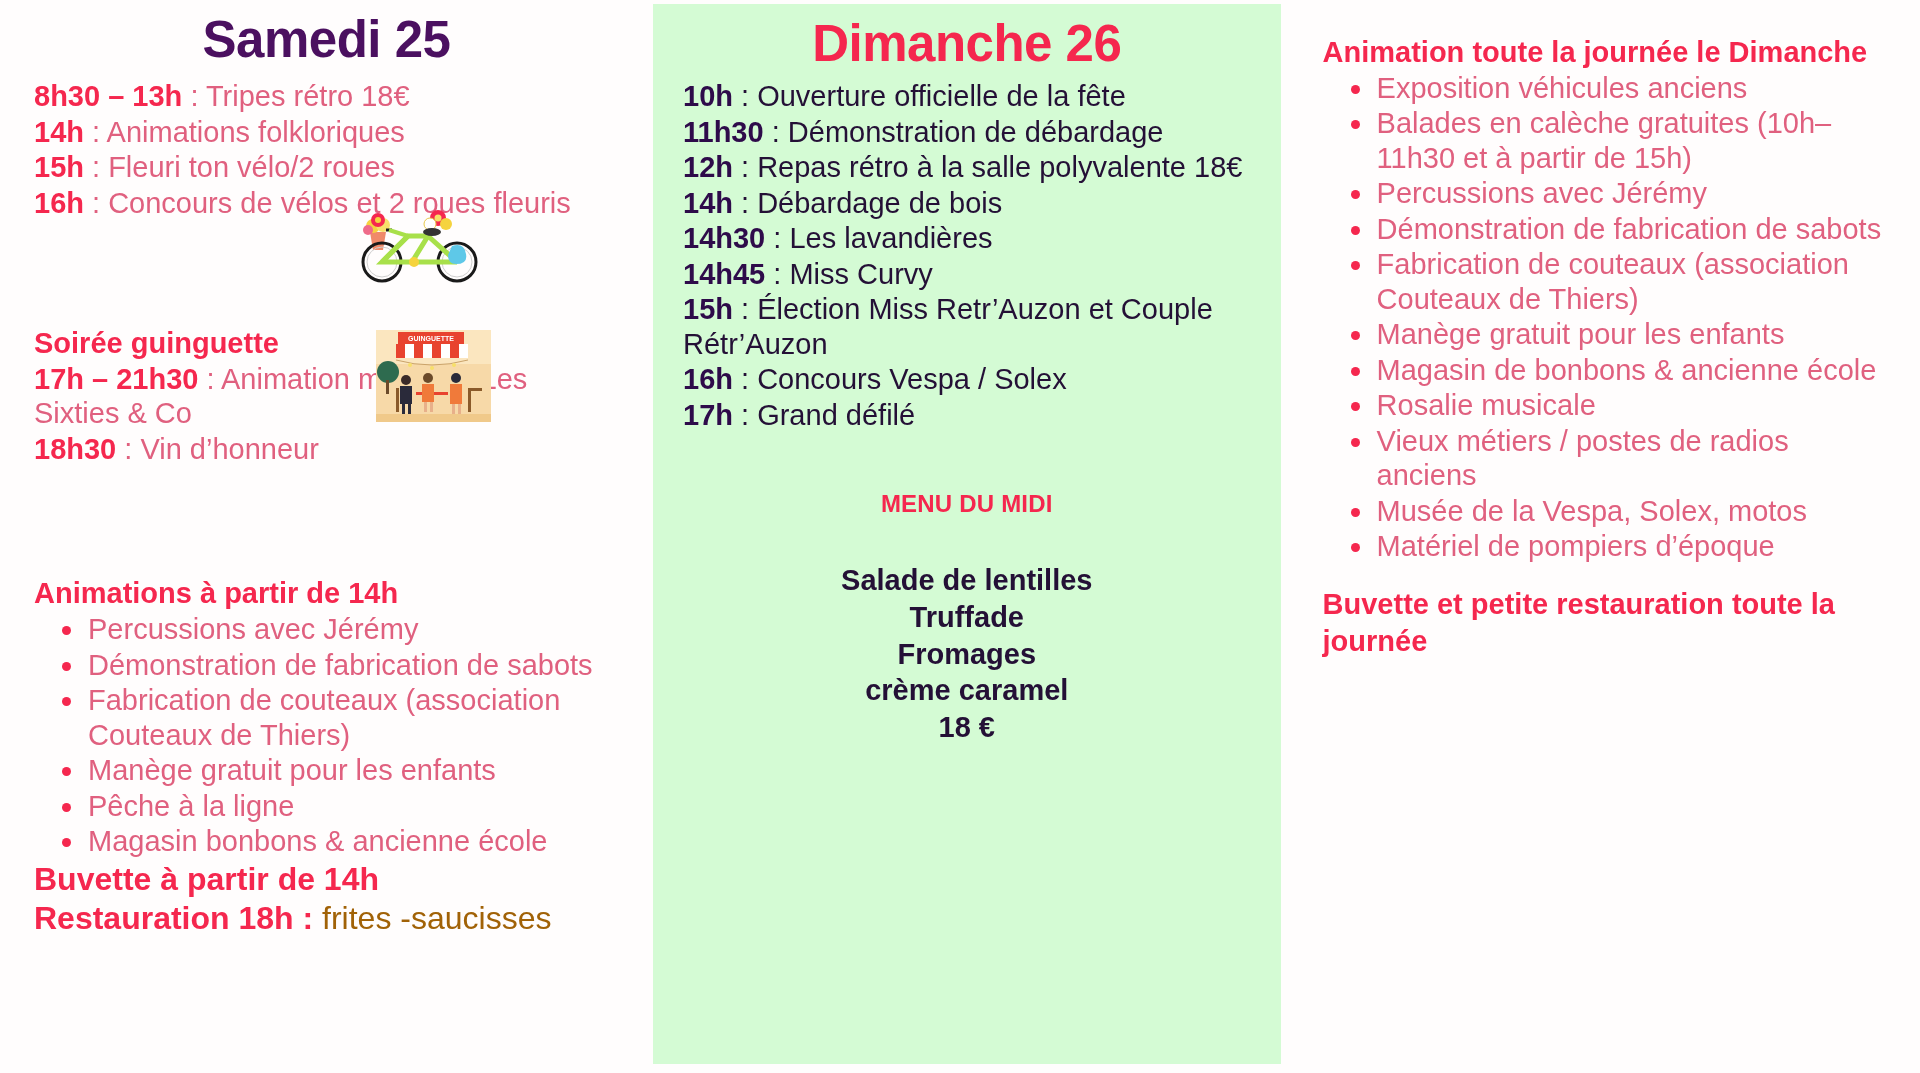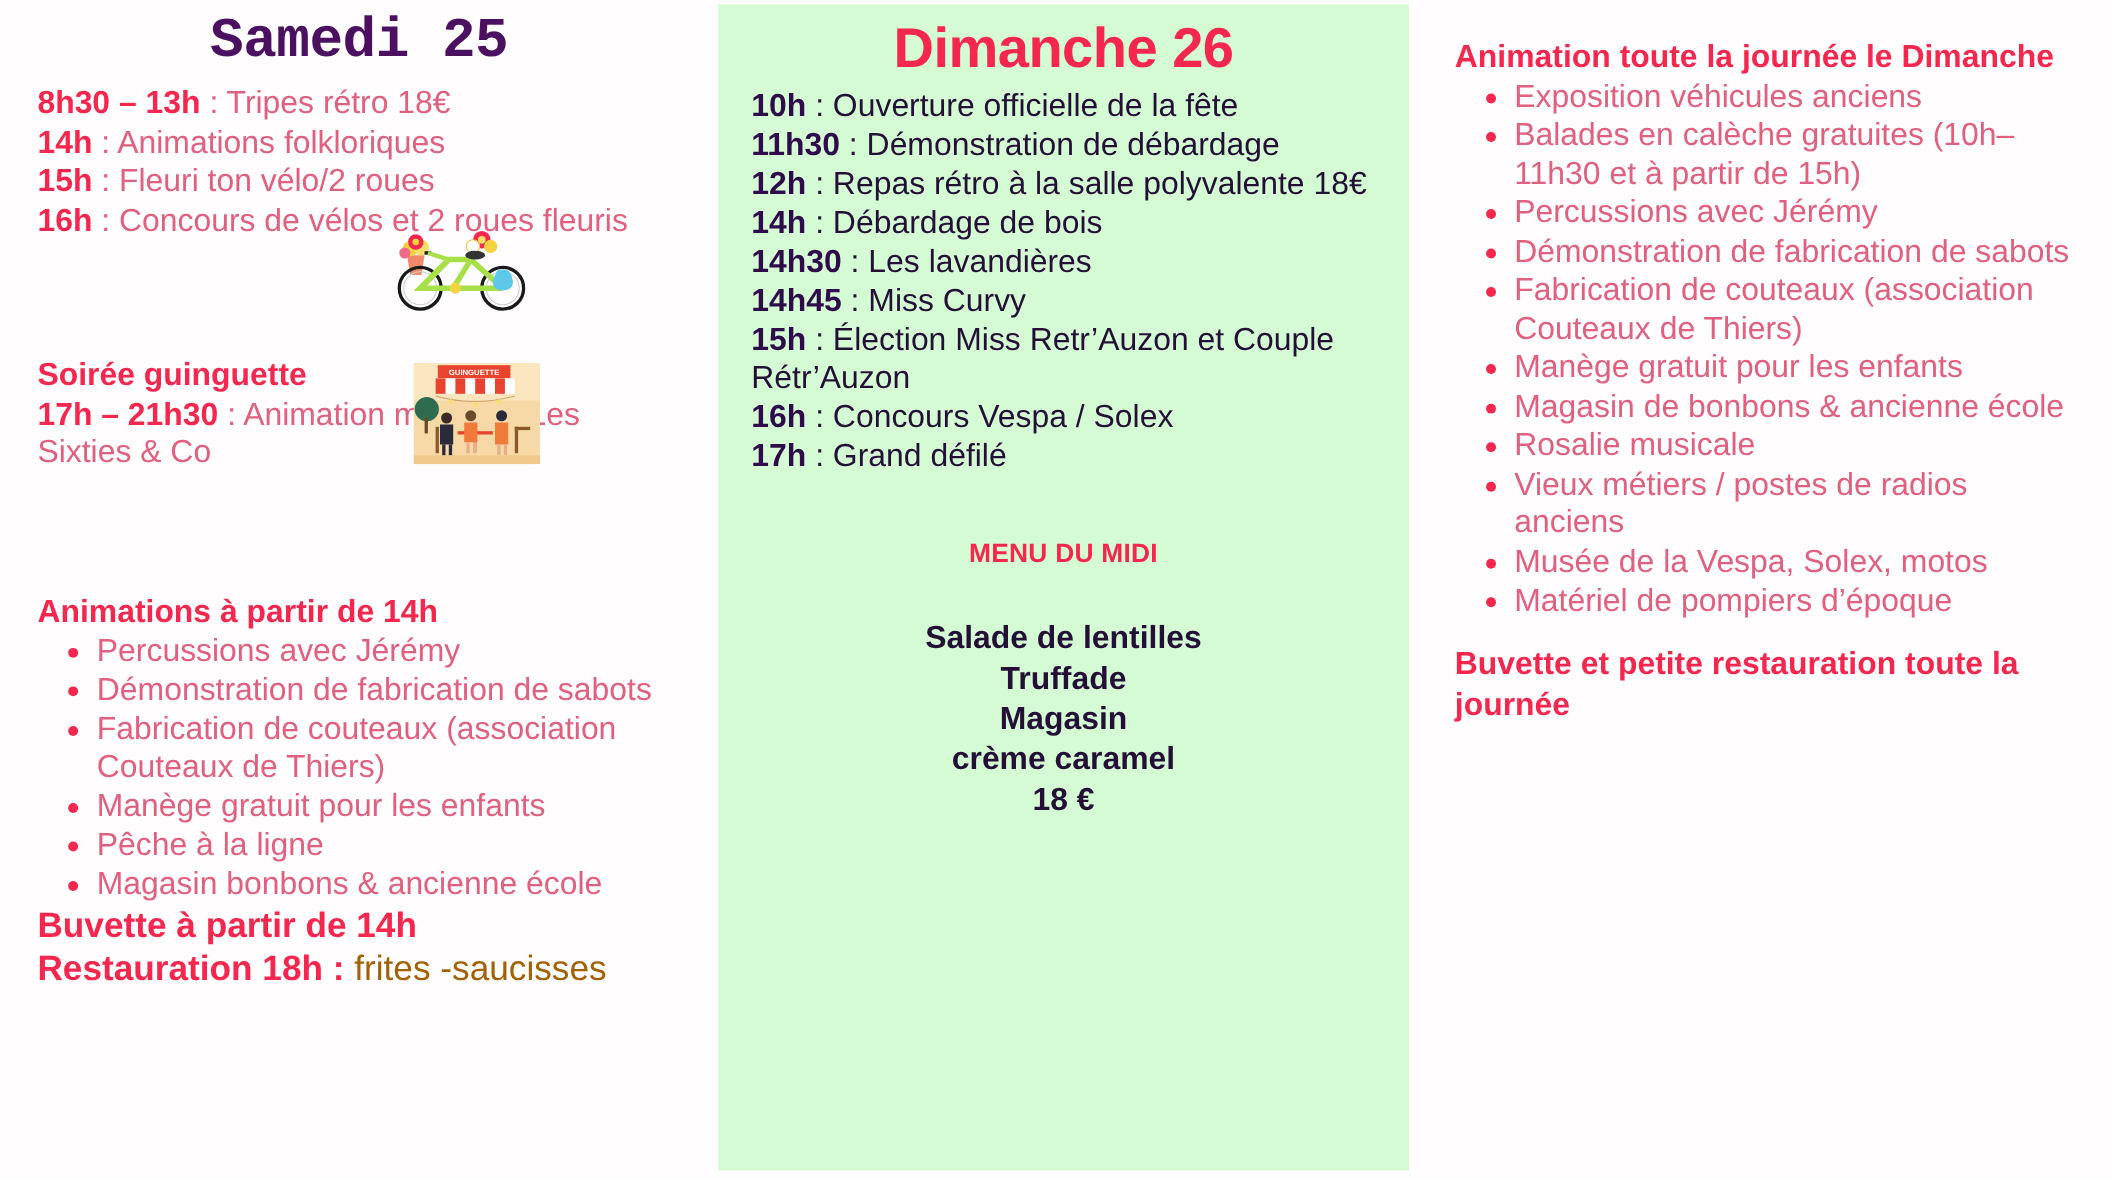--- a/index.html
+++ b/index.html
@@ -48,21 +48,20 @@
   }
 
   
   .title-purple {
     font-size: 51px;
     font-weight: bold;
     color: #4b1060;
     text-align: center;
     letter-spacing: -0.5px;
     margin-bottom: 10px;
-    font-family: Liberation Mono, monospace;
   }
 
   .title-red {
     font-size: 51px;
     font-weight: bold;
     color: #f5274e;
     text-align: center;
     letter-spacing: -0.5px;
     margin-bottom: 6px;
   }
@@ -251,20 +250,23 @@
       <path d="M100 50 q12 -4 14 8 q2 10 -10 10 q-8 0 -8 -9 Z" fill="#5ec8e8"></path>
     </svg>
 
     <div style="height:104px"></div>
 
     <div class="section-head tight">Soirée guinguette</div>
 
     <div class="line">
       <span class="t">17h – 21h30</span><span> : </span><span>Animation musicale Les Sixties &amp; Co</span>
     </div>
+    <div class="line">
+      <span class="t">18h30</span><span> : </span><span>Vin d’honneur</span>
+    </div>
 
     <svg class="illus-guinguette" viewBox="0 0 115 92">
       <rect x="0" y="0" width="115" height="92" fill="#f7d9a8"></rect>
 
       <rect x="0" y="0" width="115" height="34" fill="#fbe6bf"></rect>
 
       <circle cx="12" cy="42" r="11" fill="#2e6b4f"></circle>
       <rect x="10" y="50" width="3" height="14" fill="#6b4a2a"></rect>
 
       <rect x="22" y="2" width="66" height="12" fill="#e8432f"></rect>
@@ -360,21 +362,21 @@
     </div>
     <div class="line">
       <span class="t">17h</span><span> : </span><span>Grand défilé</span>
     </div>
 
     <div class="menu-title">MENU DU MIDI</div>
 
     <div class="menu-items">
       <div>Salade de lentilles</div>
       <div>Truffade</div>
-      <div>Magasin</div>
+      <div>Fromages</div>
       <div>crème caramel</div>
       <div>18 €</div>
     </div>
 
 
   </div>
 
   <div class="col-right">
 
     <div class="section-head tight">Animation toute la journée le Dimanche</div>

